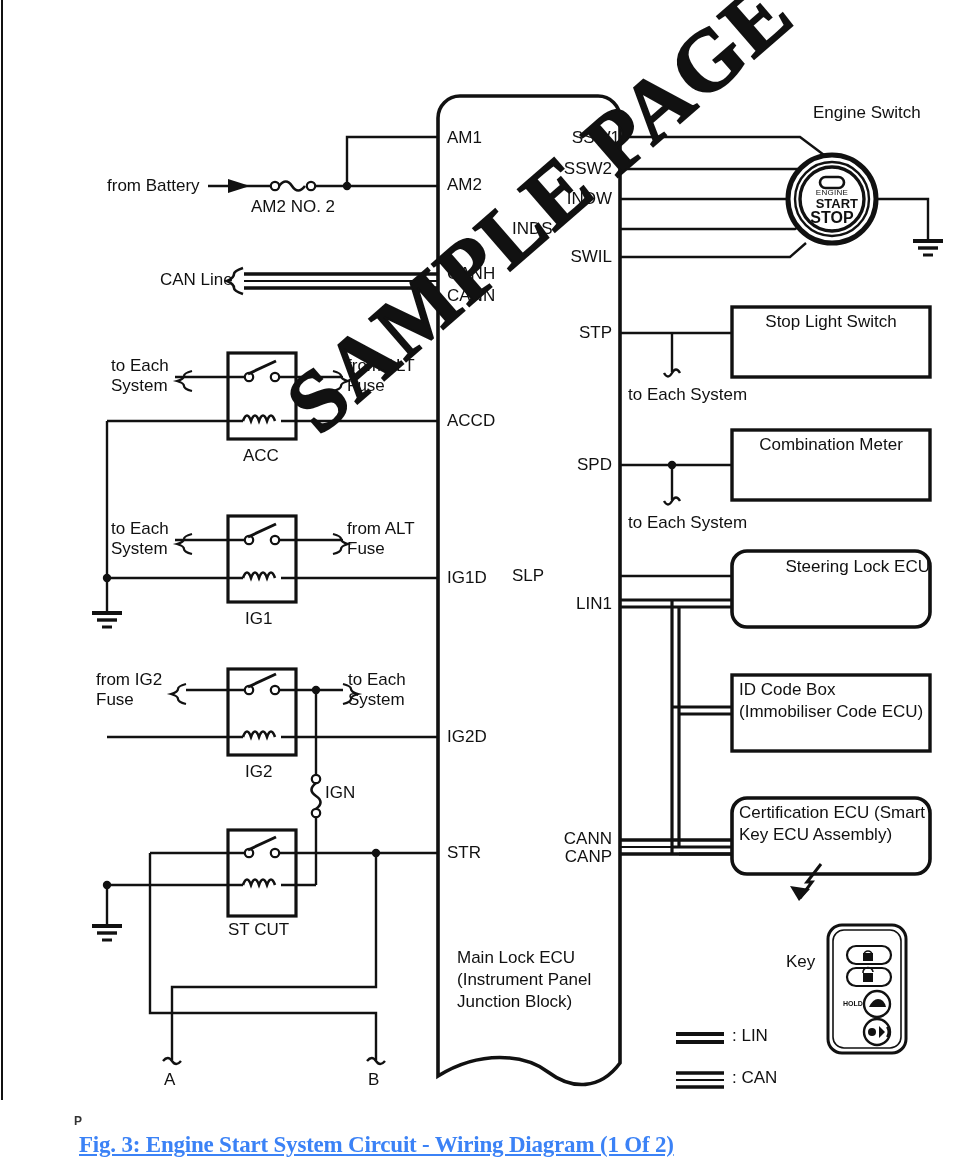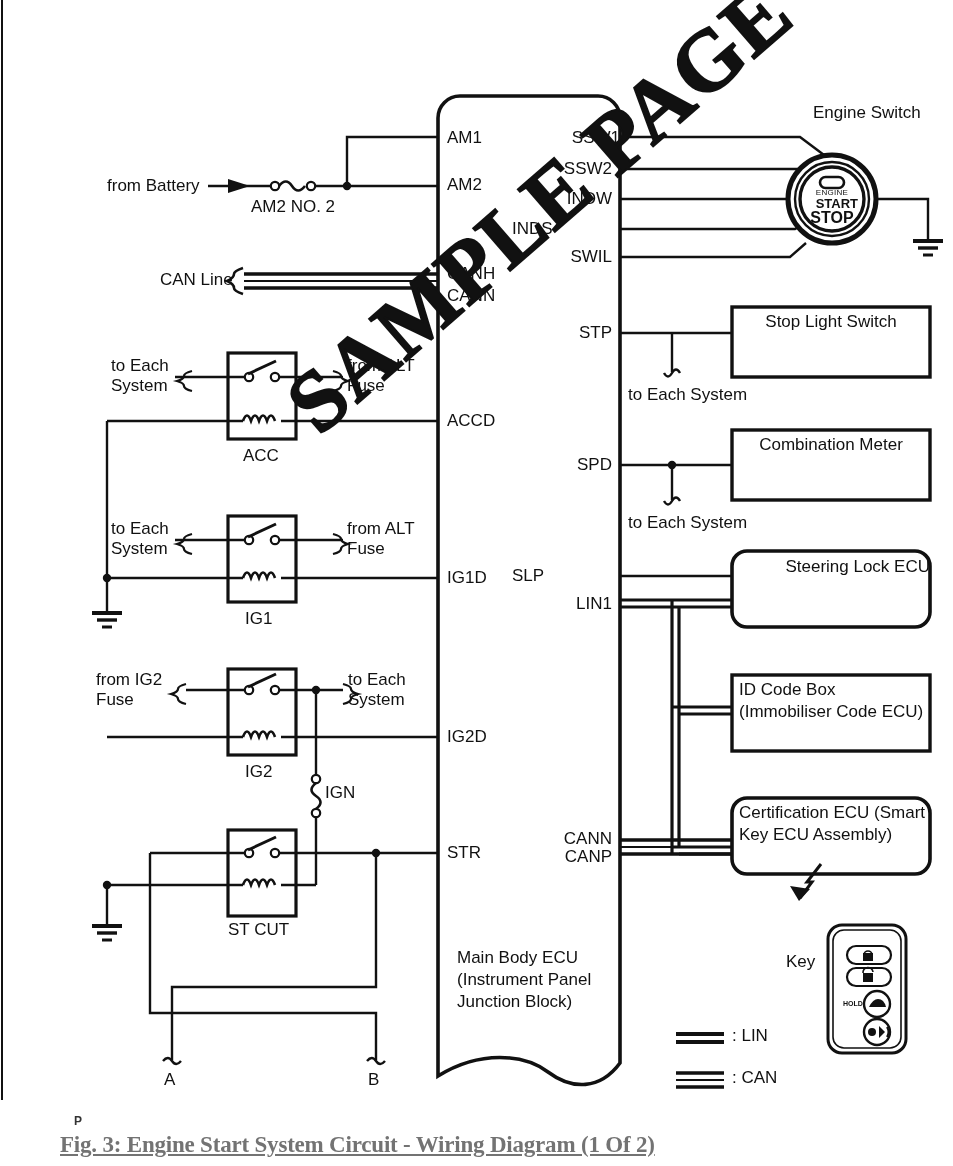--- a/index.html
+++ b/index.html
@@ -2,22 +2,22 @@
 <html><head>
 <meta charset="utf-8">
 <style>
   html,body{margin:0;padding:0;background:#fff;}
   body{width:953px;height:1166px;position:relative;overflow:hidden;
        font-family:"Liberation Sans",sans-serif;color:#000;}
   #stage{position:absolute;inset:0;width:953px;height:1166px;}
   svg.layer{position:absolute;left:0;top:0;width:953px;height:1166px;}
   .txt{position:absolute;font-family:"Liberation Sans",sans-serif;
        font-size:17px;color:#111;white-space:pre;line-height:1.18;}
-  .caption{position:absolute;left:60px;top:1132px;font-family:"Liberation Serif",serif;
-           font-weight:bold;font-size:23px;color:#737373;white-space:nowrap;
+  .caption{position:absolute;left:79px;top:1132px;font-family:"Liberation Serif",serif;
+           font-weight:bold;font-size:23px;color:#3b82f6;white-space:nowrap;
            text-decoration:underline;letter-spacing:-0.2px;}
   .pmark{position:absolute;left:74px;top:1114px;font-family:"Liberation Sans",sans-serif;
          font-size:12px;font-weight:bold;color:#333;}
   #watermark{position:absolute;left:300px;top:215px;width:520px;height:430px;
              pointer-events:none;}
   #watermark span{position:absolute;left:0;top:150px;
      font-family:"Liberation Serif",serif;font-weight:bold;font-size:86px;color:#111;
      transform:rotate(-41deg);transform-origin:left center;white-space:nowrap;
      letter-spacing:2px;-webkit-text-stroke:2px #111;}
 </style>
@@ -260,21 +260,21 @@
   <div class="txt" style="left:512px;top:189px;width:100px;text-align:right">INDW</div>
   <div class="txt" style="left:512px;top:219px;width:100px;text-align:left">INDS</div>
   <div class="txt" style="left:512px;top:247px;width:100px;text-align:right">SWIL</div>
   <div class="txt" style="left:512px;top:323px;width:100px;text-align:right">STP</div>
   <div class="txt" style="left:512px;top:455px;width:100px;text-align:right">SPD</div>
   <div class="txt" style="left:512px;top:566px;width:100px;">SLP</div>
   <div class="txt" style="left:512px;top:594px;width:100px;text-align:right">LIN1</div>
   <div class="txt" style="left:512px;top:829px;width:100px;text-align:right">CANN</div>
   <div class="txt" style="left:512px;top:847px;width:100px;text-align:right">CANP</div>
 
-  <div class="txt" style="left:457px;top:948px">Main Body ECU</div>
+  <div class="txt" style="left:457px;top:948px">Main Lock ECU</div>
   <div class="txt" style="left:457px;top:970px">(Instrument Panel</div>
   <div class="txt" style="left:457px;top:992px">Junction Block)</div>
 
   <div class="txt" style="left:107px;top:176px">from Battery</div>
   <div class="txt" style="left:251px;top:197px">AM2 NO. 2</div>
   <div class="txt" style="left:160px;top:270px">CAN Line</div>
 
   <div class="txt" style="left:111px;top:356px">to Each
 System</div>
   <div class="txt" style="left:347px;top:356px">from ALT

